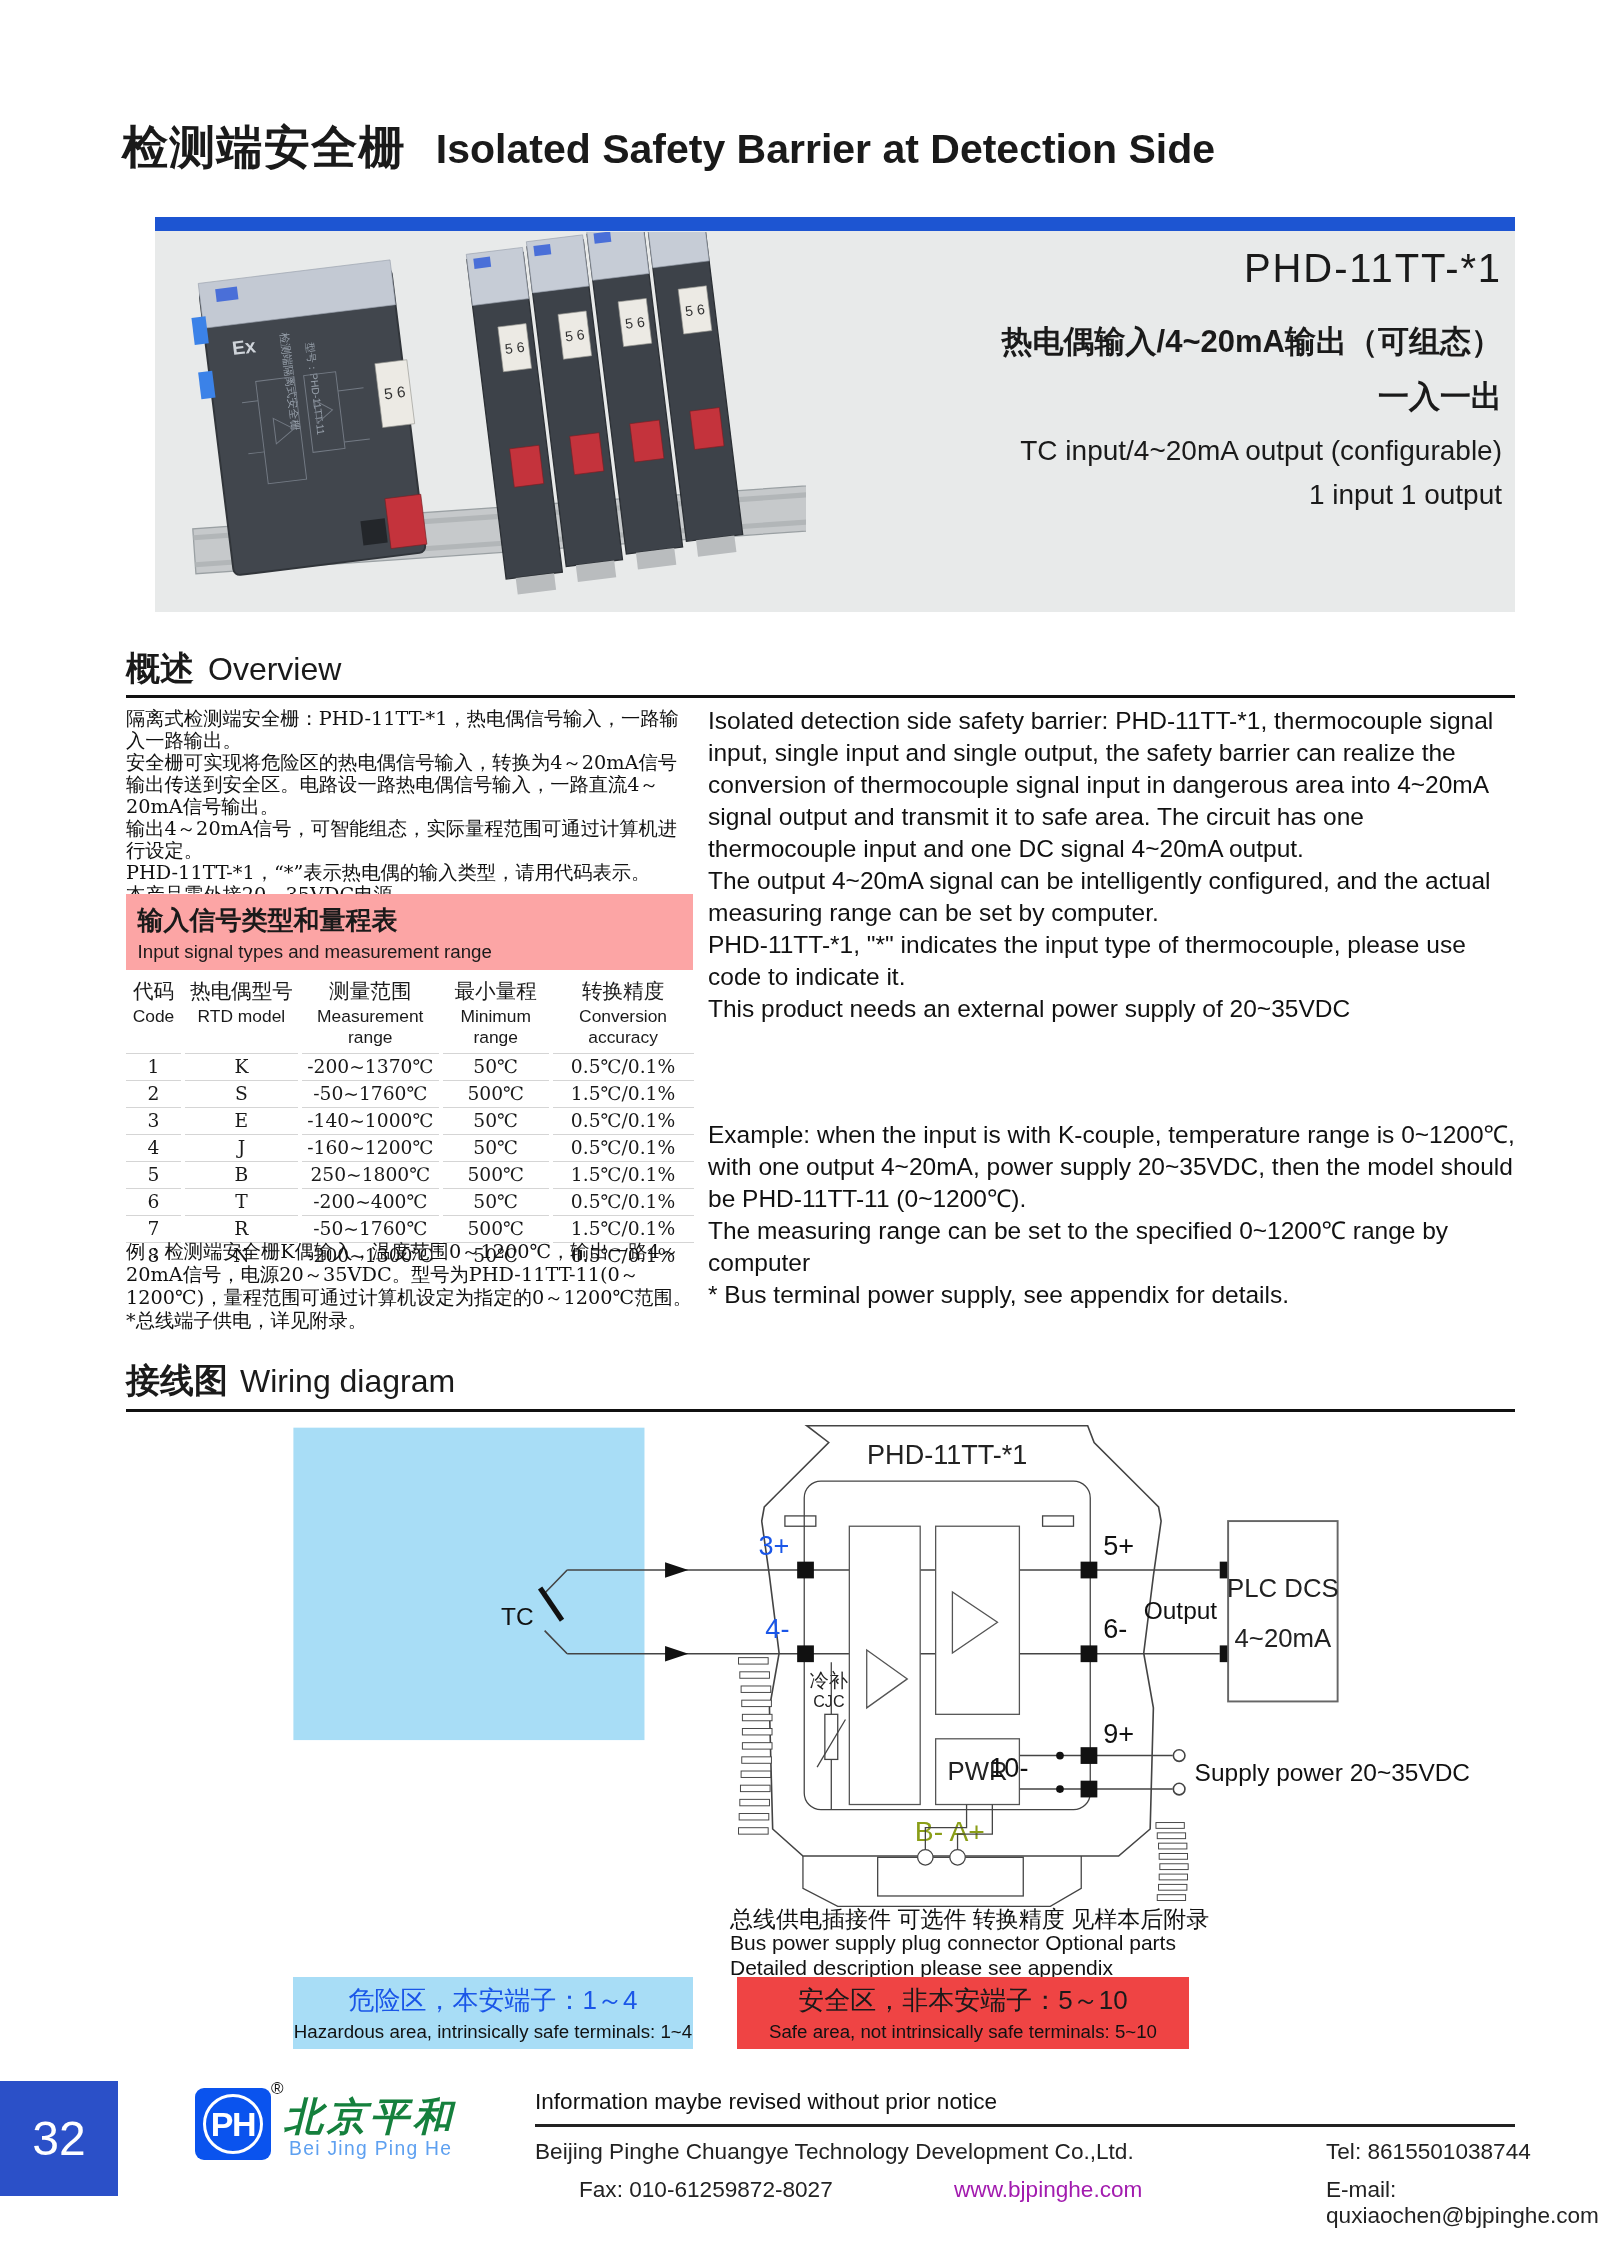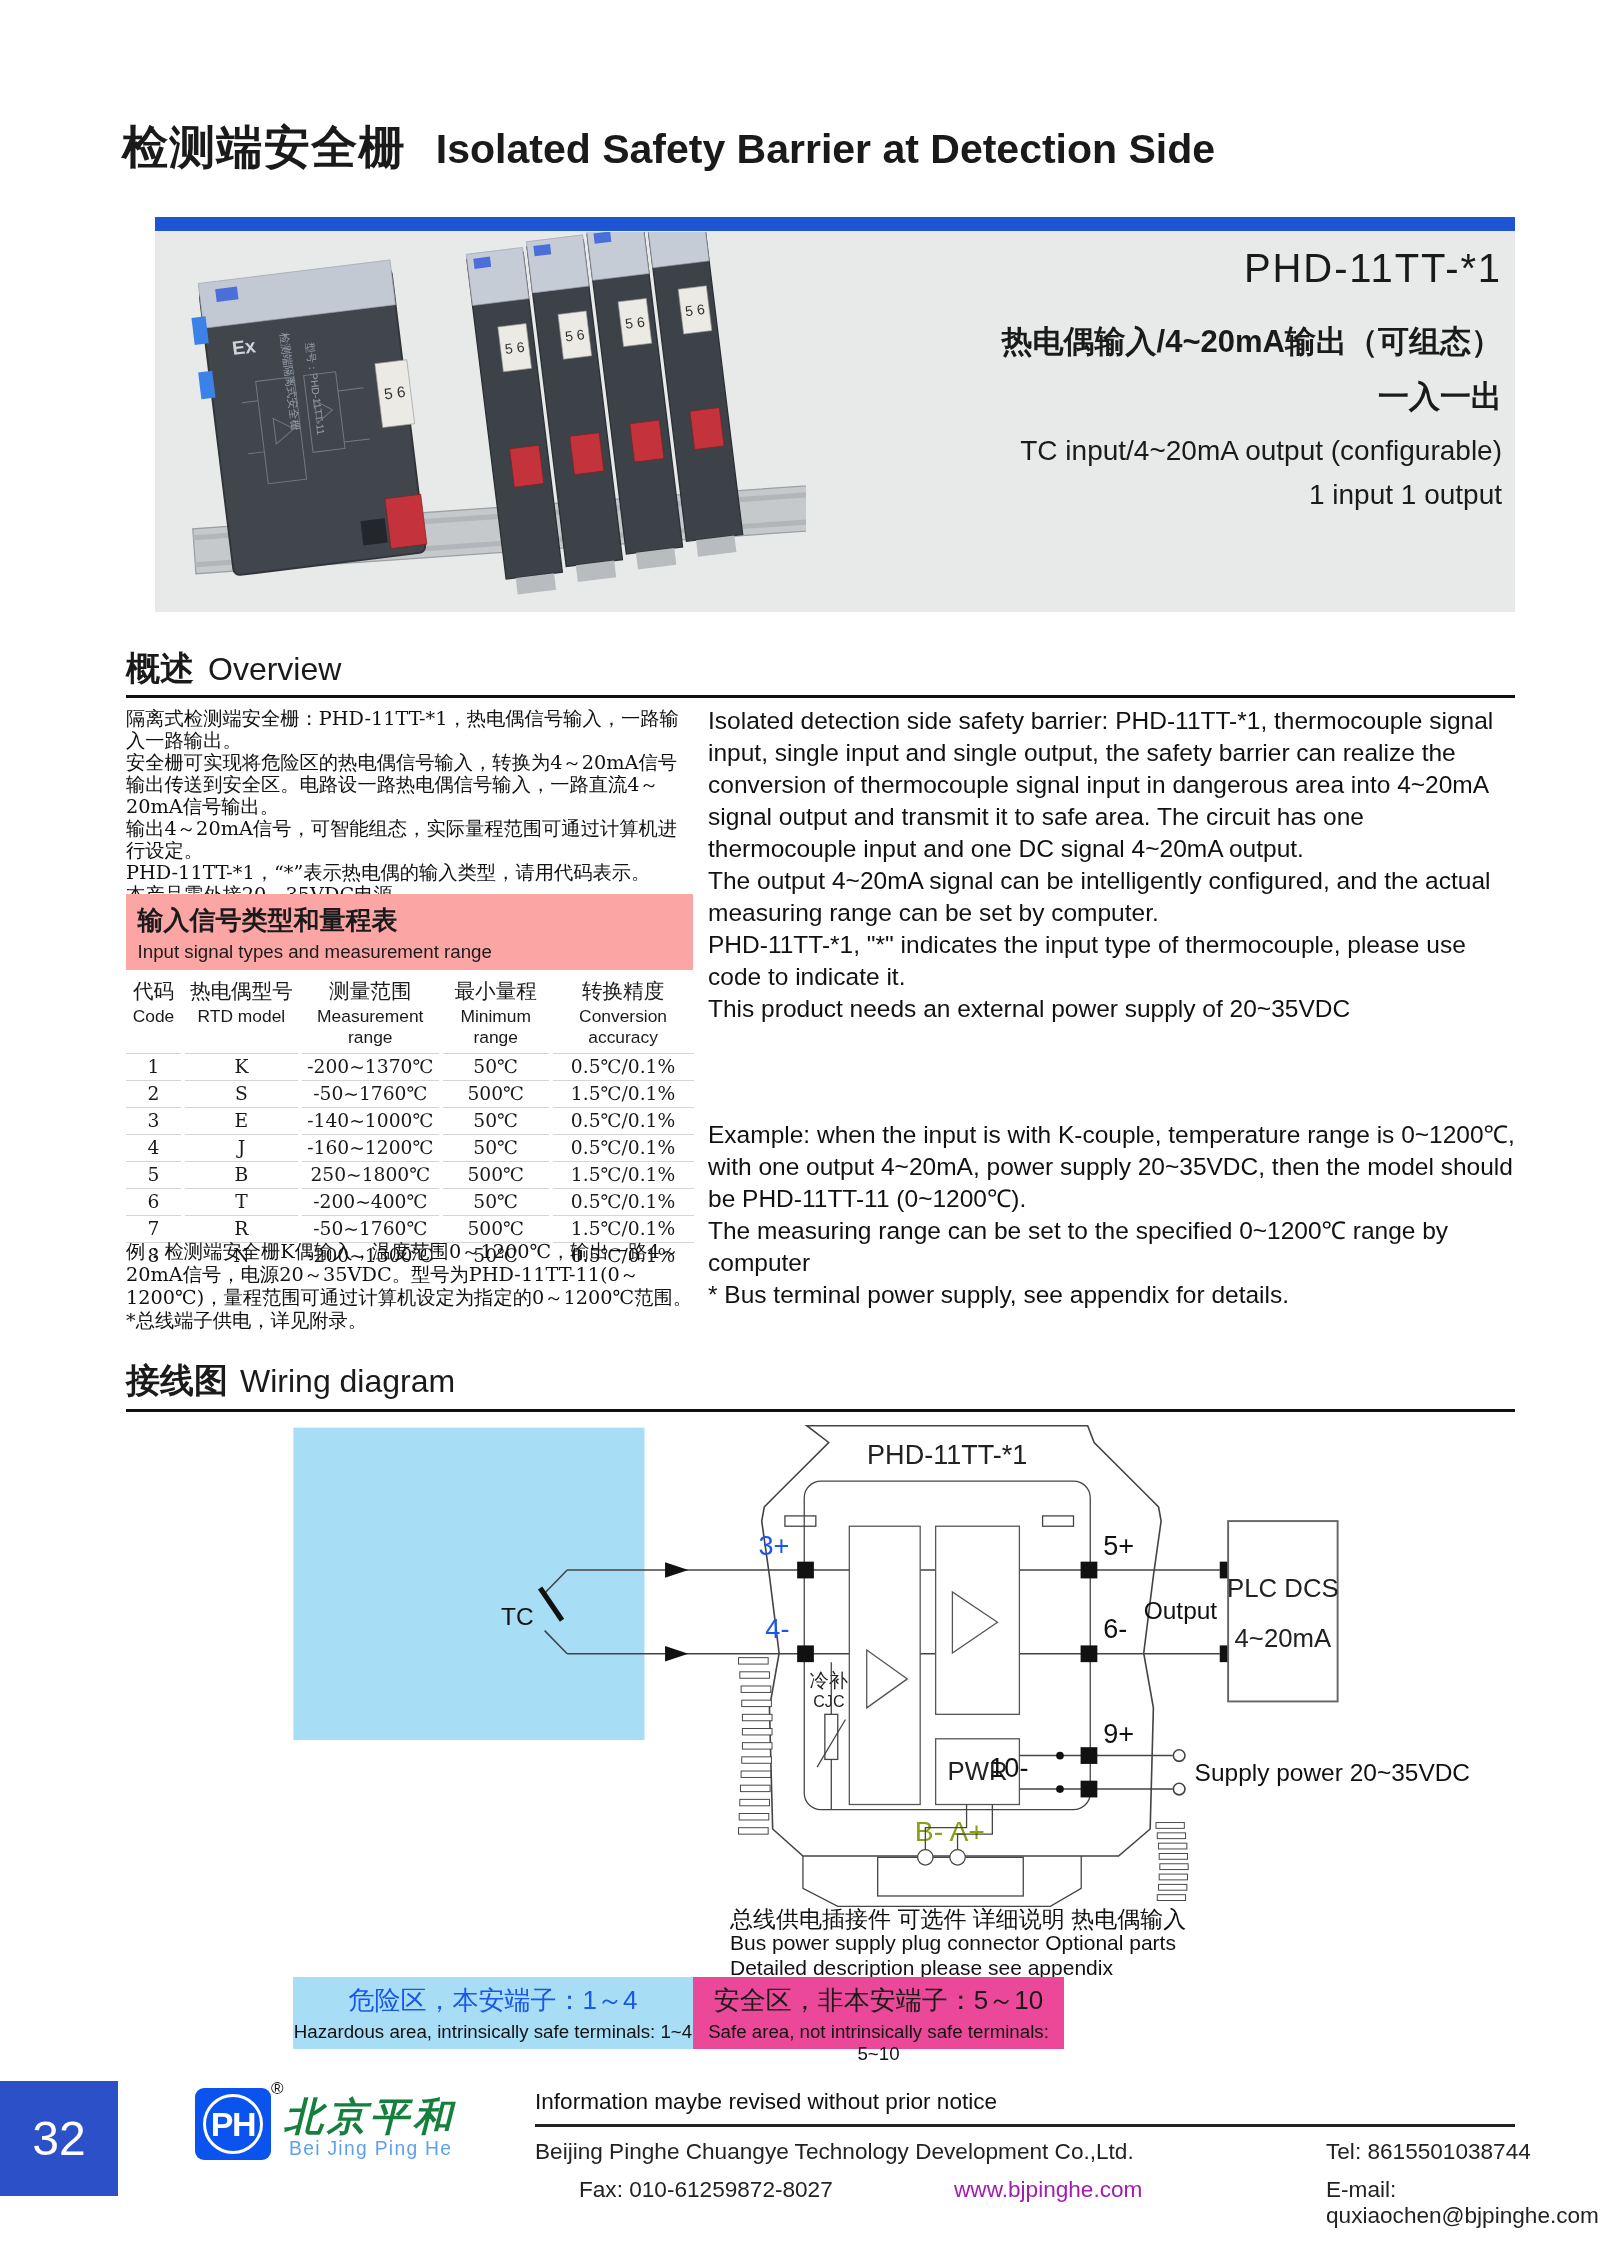--- a/index.html
+++ b/index.html
@@ -53,21 +53,21 @@
   .ex-zh p{margin:0;}
 
   
   .note{color:#111;}
   .note-zh{left:730px;top:1904px;font-size:23px;}
   .note-en1{left:730px;top:1931px;font-size:21px;}
   .note-en2{left:730px;top:1956px;font-size:21px;}
 
   .zone-box{top:1977px;height:72px;text-align:center;padding-top:6.4px;box-sizing:border-box;}
   .zone-hazard{left:293px;width:400px;background:#a8ddf6;}
-  .zone-safe{left:693px;width:371px;background:#ec4899;}
+  .zone-safe{left:737px;width:452px;background:#ef4444;}
   .zone-zh{font-size:26px;}
   .zone-hazard .zone-zh{color:#1a56e8;}
   .zone-en{font-size:18.7px;margin-top:2.6px;color:#111;}
 
   
   .page-num{left:0;top:2081px;width:118px;height:115px;background:#2b50c8;color:#fff;
             font-size:48px;display:flex;align-items:center;justify-content:center;}
   .logo-box{left:195px;top:2088px;width:76px;height:72px;background:#0a53ee;border-radius:9px;
             display:flex;align-items:center;justify-content:center;}
   .logo-mono{color:#fff;font-size:34px;font-weight:700;border:3.2px solid #fff;border-radius:50%;
@@ -399,21 +399,21 @@
     <g stroke="#444" stroke-width="2" fill="#fff">
       <path d="M 1436 2870 V 2836 H 1500 V 2800 M 1486 2874 V 2846 H 1540 V 2800" fill="none"></path>
       <rect x="1362" y="2882" width="226" height="60"></rect>
       <circle cx="1436" cy="2882" r="12"></circle>
         <circle cx="1486" cy="2882" r="12"></circle>
     </g>
 
     <path d="M 1246 2880 L 1246 2930 L 1300 2958 L 1630 2958 L 1678 2930 L 1678 2880" fill="none" stroke="#444" stroke-width="2"></path>
   </svg>
 
-  <div class="abs note note-zh">总线供电插接件  可选件  详细说明  热电偶输入</div>
+  <div class="abs note note-zh">总线供电插接件  可选件  转换精度  见样本后附录</div>
   <div class="abs note note-en1">Bus power supply plug connector  Optional parts</div>
   <div class="abs note note-en2">Detailed description please see appendix</div>
 
   <div class="abs zone-box zone-hazard">
     <div class="zone-zh">危险区，本安端子：1～4</div>
     <div class="zone-en">Hazardous area, intrinsically safe terminals: 1~4</div>
   </div>
   <div class="abs zone-box zone-safe">
     <div class="zone-zh">安全区，非本安端子：5～10</div>
     <div class="zone-en">Safe area, not intrinsically safe terminals: 5~10</div>

